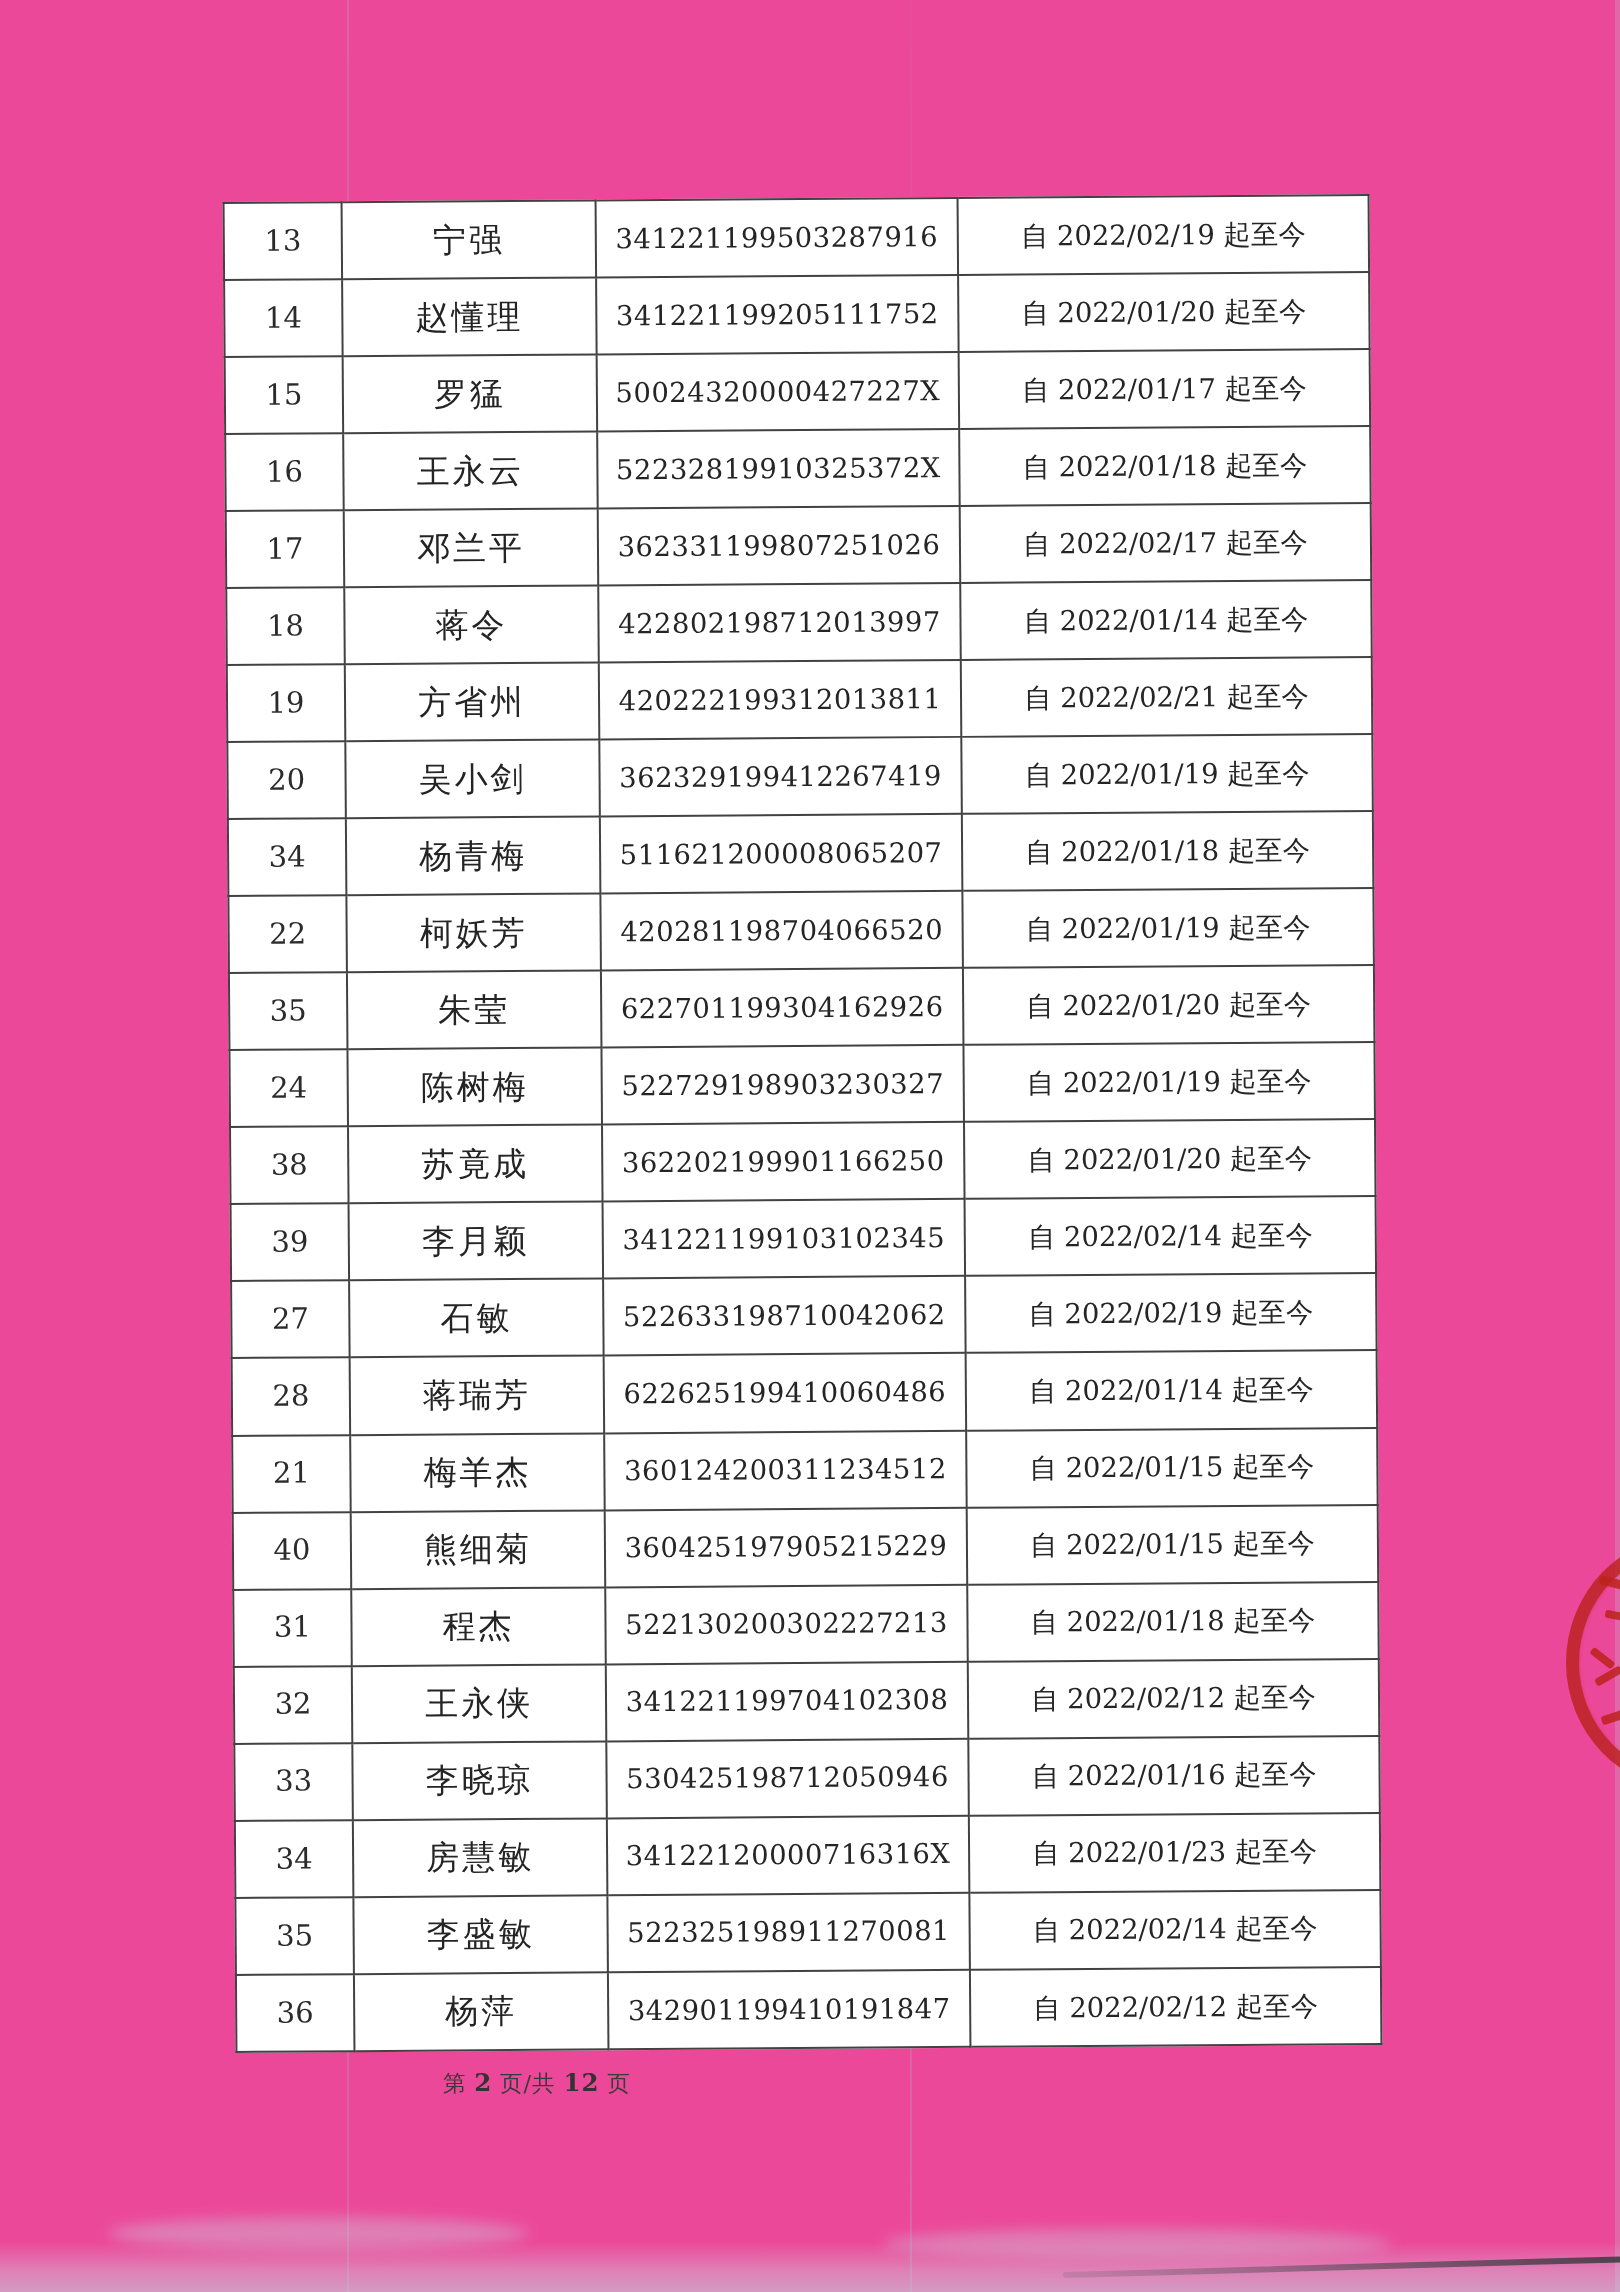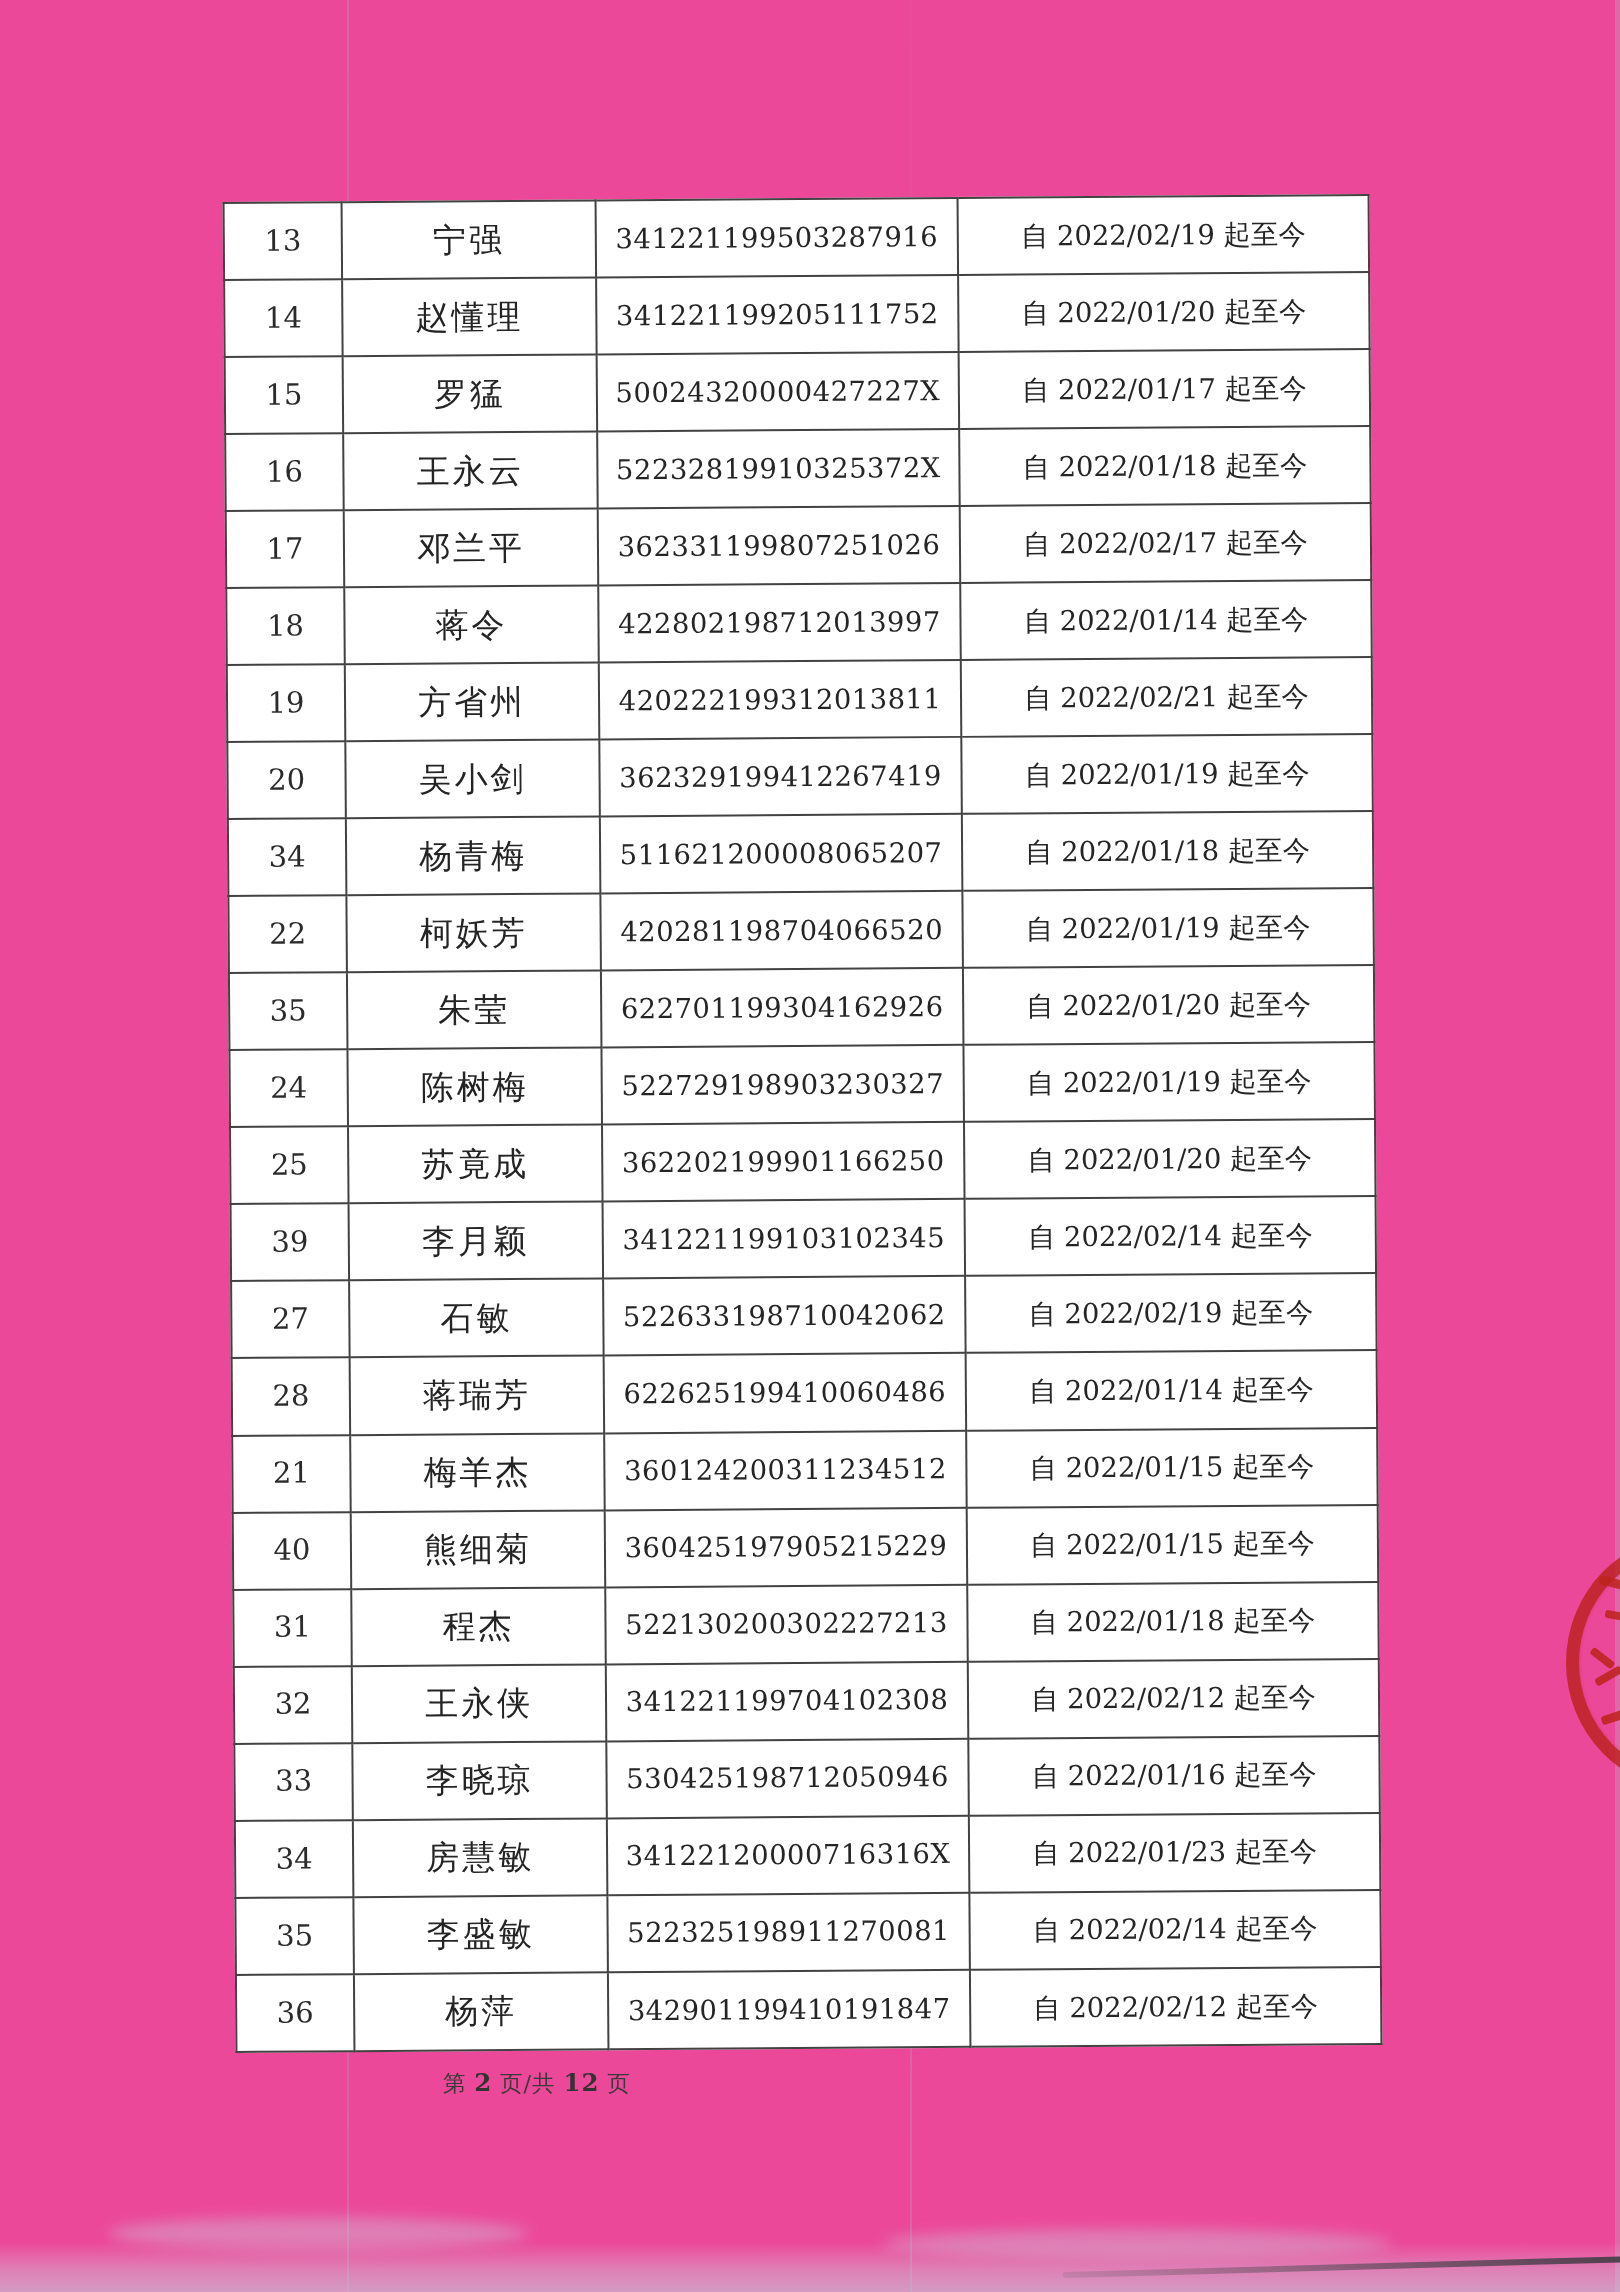--- a/index.html
+++ b/index.html
@@ -161,21 +161,21 @@
     </tr>
 
     <tr>
       <td class="c-no">24</td>
       <td class="c-name">陈树梅</td>
       <td class="c-id">522729198903230327</td>
       <td class="c-period">自 2022/01/19 起至今</td>
     </tr>
 
     <tr>
-      <td class="c-no">25</td>
+      <td class="c-no">38</td>
       <td class="c-name">苏竟成</td>
       <td class="c-id">362202199901166250</td>
       <td class="c-period">自 2022/01/20 起至今</td>
     </tr>
 
     <tr>
       <td class="c-no">39</td>
       <td class="c-name">李月颖</td>
       <td class="c-id">341221199103102345</td>
       <td class="c-period">自 2022/02/14 起至今</td>

